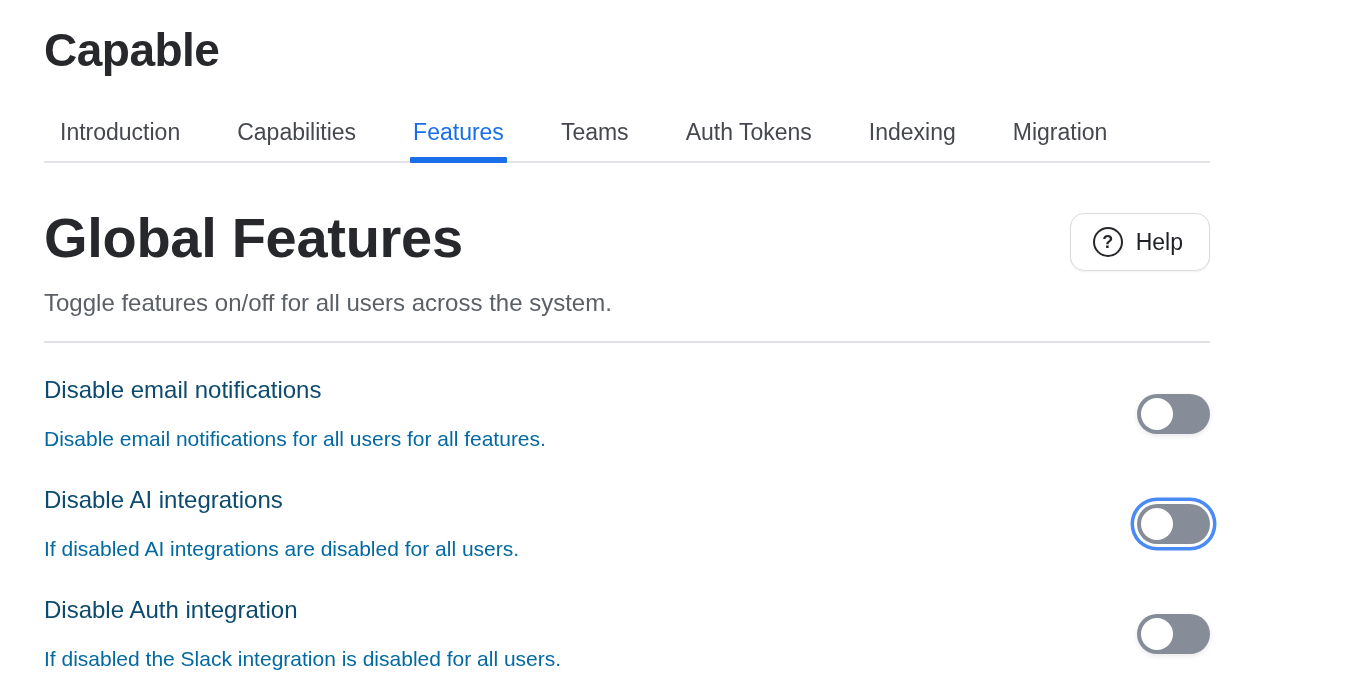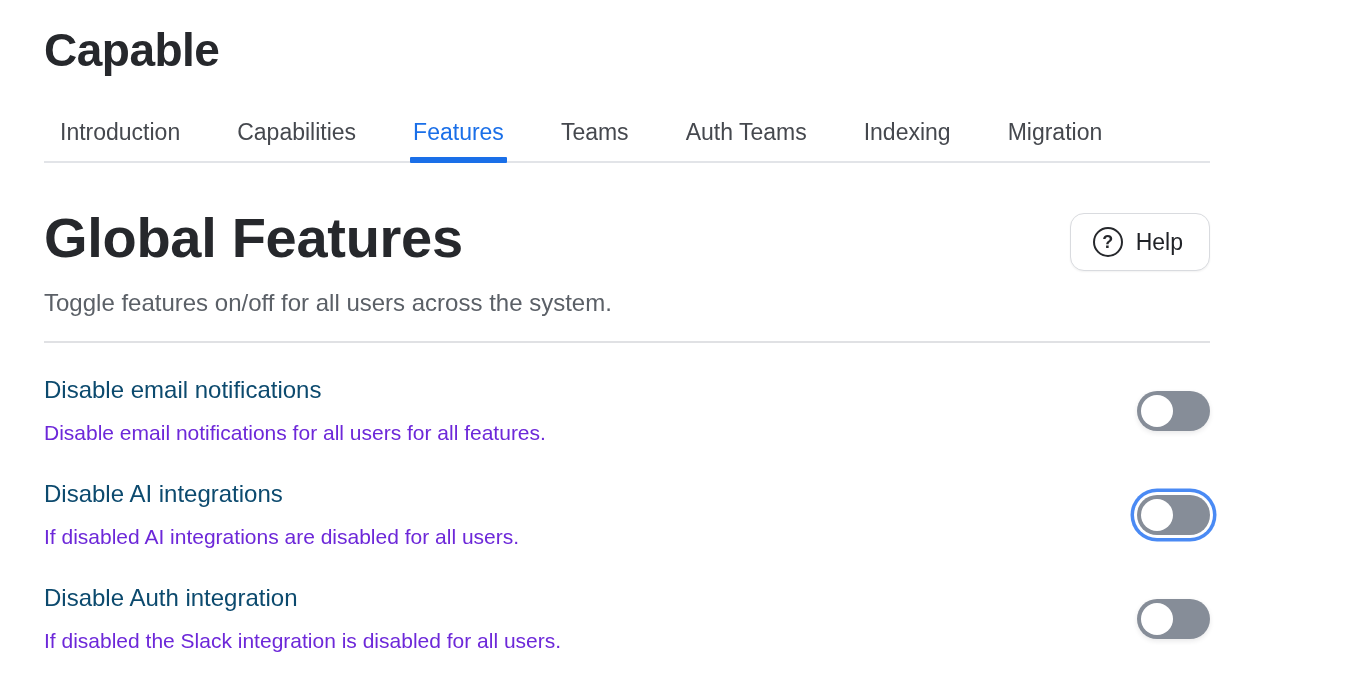--- a/index.html
+++ b/index.html
@@ -121,23 +121,23 @@
     margin-top: 33px;
   }
   .feature-text { max-width: 1000px; }
   .feature-title {
     font-size: 24px;
     font-weight: 400;
     color: #0c4a6e;
     line-height: 1.2;
   }
   .feature-desc {
-    margin-top: 16px;
+    margin-top: 22px;
     font-size: 21px;
-    color: #6d28d9;
+    color: #0369a1;
     line-height: 1.25;
   }
 
   
   .switch {
     position: relative;
     width: 73px;
     height: 40px;
     border-radius: 999px;
     background: #868d98;
@@ -164,21 +164,21 @@
 
 <div class="page">
 
   <h1 class="page-title">Capable</h1>
 
   <nav class="tabs">
     <button class="tab">Introduction</button>
     <button class="tab">Capabilities</button>
     <button class="tab active">Features</button>
     <button class="tab">Teams</button>
-    <button class="tab">Auth Teams</button>
+    <button class="tab">Auth Tokens</button>
     <button class="tab">Indexing</button>
     <button class="tab">Migration</button>
   </nav>
 
   <div class="section-head">
     <h2 class="section-title">Global Features</h2>
     <button class="help-button">
       <span class="q-icon">?</span>
       <span>Help</span>
     </button>

